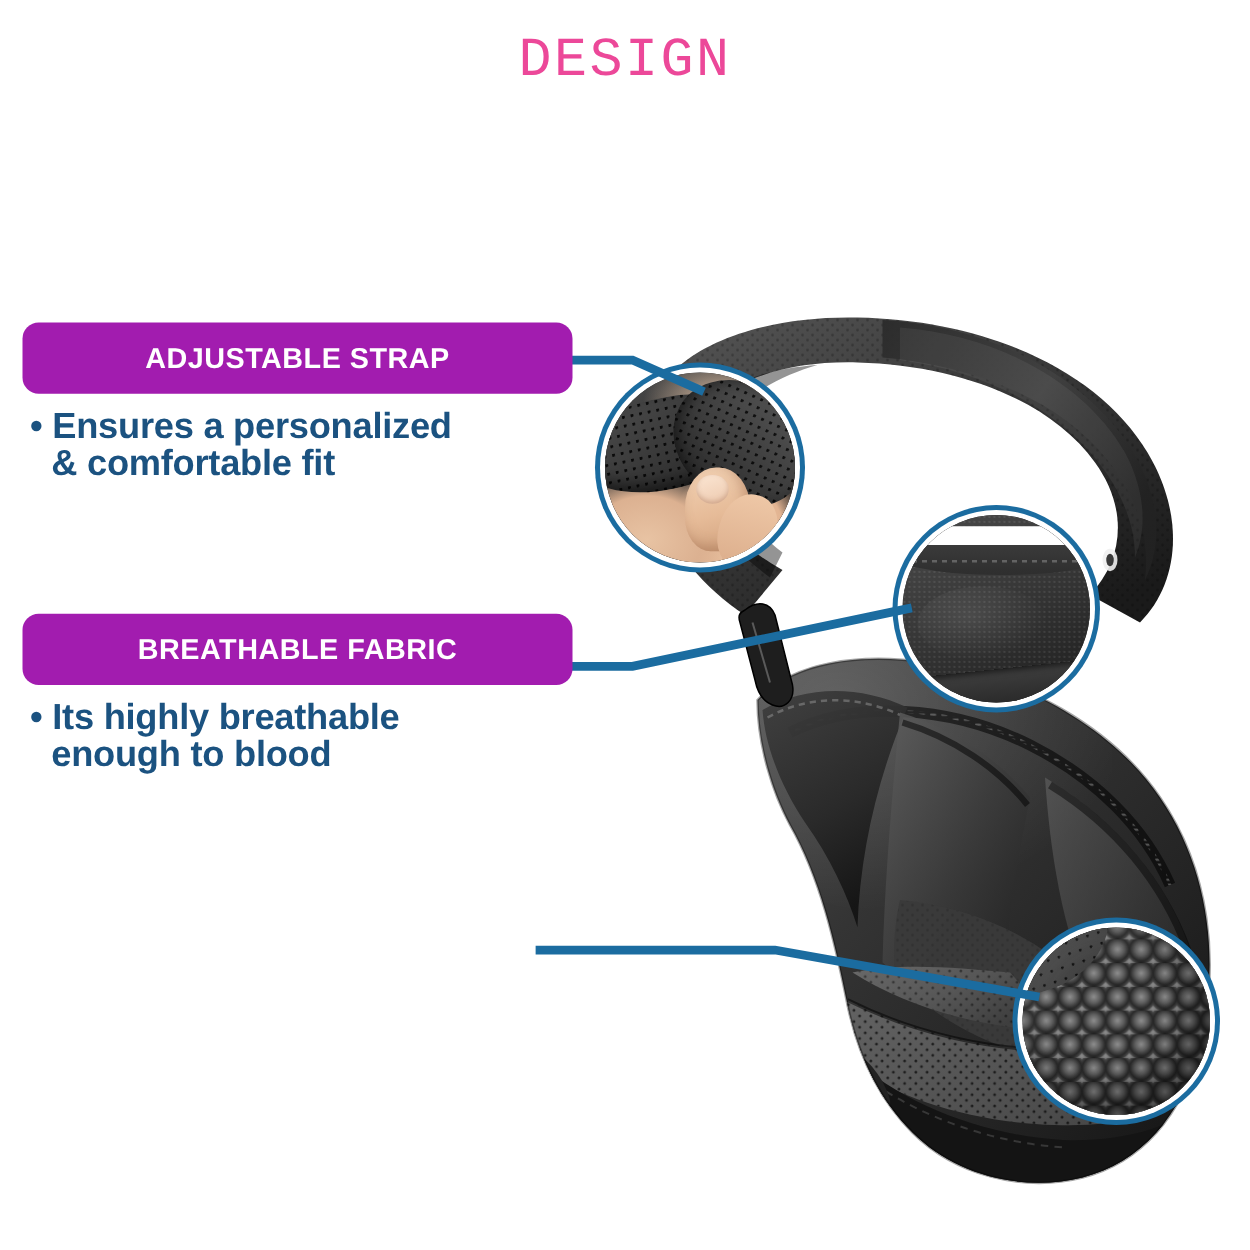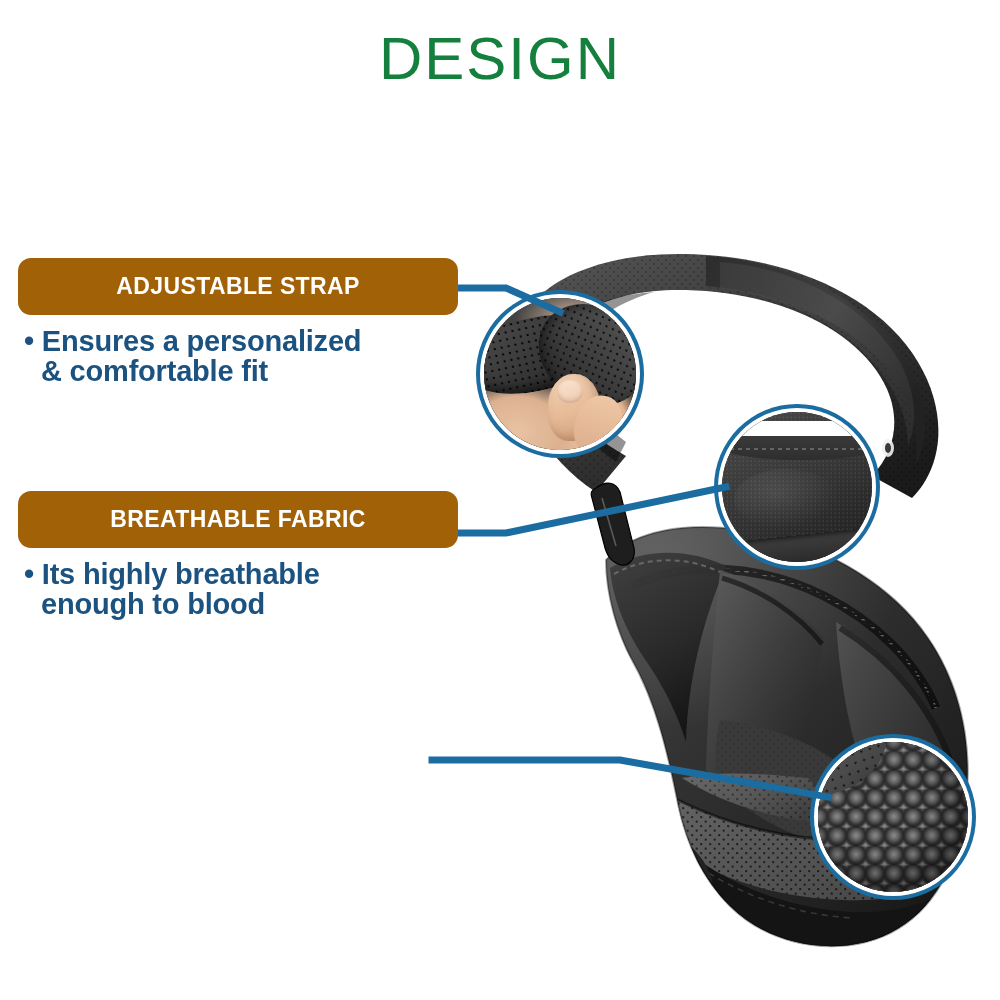--- a/index.html
+++ b/index.html
@@ -29,37 +29,37 @@
     display: block;
     font-family: "Liberation Sans", sans-serif;
     font-size: 82px;
     font-weight: 700;
     letter-spacing: -1px;
     line-height: 0.95;
     color: #145a86;
   }
   .title-sub {
     display: block;
-    font-family: Liberation Sans, sans-serif;
-    font-size: 60px;
+    font-family: Liberation Mono, monospace;
+    font-size: 44px;
     font-weight: 400;
     letter-spacing: 2px;
     line-height: 1.15;
-    color: #15803d;
+    color: #ec4899;
   }
 
   
   .feature {
     position: absolute;
     left: 18px;
     width: 440px;
   }
   .feature-header {
     position: relative;
-    background: #a16207;
+    background: #a21caf;
     border-radius: 13px;
     height: 57px;
     display: flex;
     align-items: center;
     justify-content: center;
     box-sizing: border-box;
     padding: 0 14px;
   }
   .feature-header-label {
     color: #ffffff;

